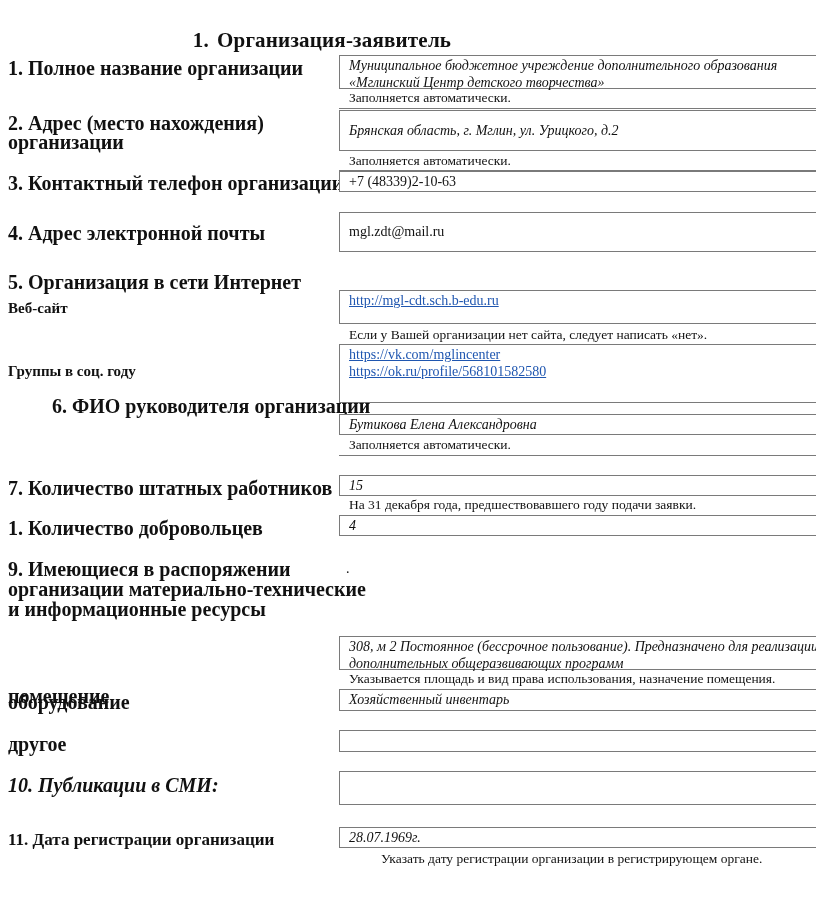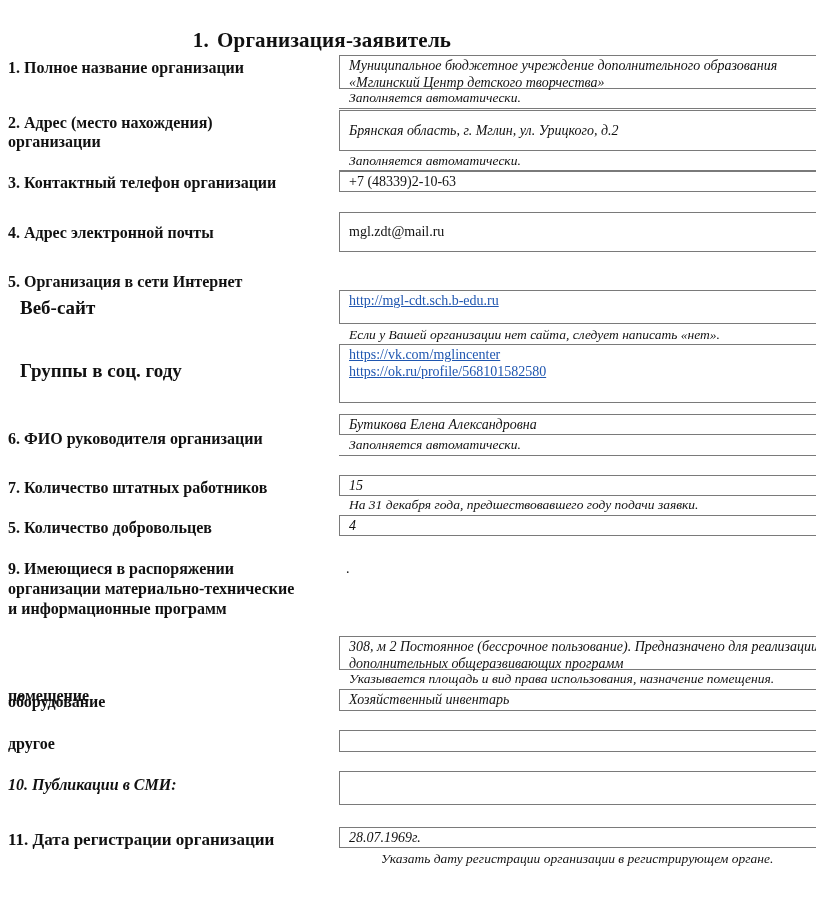--- a/index.html
+++ b/index.html
@@ -6,29 +6,29 @@
     body {
       width: 816px; height: 912px; position: relative; overflow: hidden;
       font-family: "Liberation Serif", "DejaVu Serif", serif; color: #111;
     }
     .abs { position: absolute; }
     .title {
       left: 0; width: 644px; top: 28px; text-align: center;
       font-weight: bold; font-size: 21px; letter-spacing: 0.2px;
     }
     .title .num { margin-right: 8px; }
-    .lbl { left: 8px; font-weight: bold; font-size: 16px; line-height: 20px; }
-    .sublbl { left: 20px; font-weight: bold; font-size: 19px; line-height: 20px; }
+    .lbl { left: 8px; font-weight: bold; font-size: 20px; line-height: 20px; }
+    .sublbl { left: 8px; font-weight: bold; font-size: 15px; line-height: 20px; }
     .box {
       left: 339px; width: 500px; border: 1px solid #7a7a7a; border-right: none;
       box-sizing: border-box; padding: 1px 9px; background: #fff;
     }
     .it { font-style: italic; font-size: 14px; line-height: 17px; }
     .rg { font-size: 14px; line-height: 17px; }
-    .hint { left: 349px; font-style: italic; font-size: 13.5px; line-height: 16px; white-space: nowrap; }
+    .hint { left: 349px; font-size: 13.5px; line-height: 16px; white-space: nowrap; }
     .hintline { left: 339px; width: 477px; height: 0; border-top: 1px solid #7a7a7a; }
     a.link { color: #1f56b0; text-decoration: underline; font-size: 14px; line-height: 17px; display: block; }
     .nowrap { white-space: nowrap; }
   </style>
 </head>
 <body>
 
 <div class="abs title">
   <span class="num">1.</span><span>Организация-заявитель</span>
 </div>
@@ -64,41 +64,41 @@
 <div class="abs box" style="top:290px; height:34px;">
   <a class="link">http://mgl-cdt.sch.b-edu.ru</a>
 </div>
 <div class="abs hint" style="top:327px;">Если у Вашей организации нет сайта, следует написать «нет».</div>
 <div class="abs sublbl" style="top:361px;">Группы в соц. году</div>
 <div class="abs box" style="top:344px; height:59px;">
   <a class="link">https://vk.com/mglincenter</a>
   <a class="link">https://ok.ru/profile/568101582580</a>
 </div>
 
-<div class="abs lbl" style="top:429px;">6. ФИО руководителя организации</div>
+<div class="abs lbl" style="top:396px;margin-left:44px;">6. ФИО руководителя организации</div>
 <div class="abs box it" style="top:414px; height:21px;">
   <span>Бутикова Елена Александровна</span>
 </div>
 <div class="abs hint" style="top:437px;">Заполняется автоматически.</div>
 <div class="abs hintline" style="top:455px;"></div>
 
 <div class="abs lbl" style="top:478px;">7. Количество штатных работников</div>
 <div class="abs box it" style="top:475px; height:21px;">
   <span>15</span>
 </div>
 <div class="abs hint" style="top:497px;">На 31 декабря года, предшествовавшего году подачи заявки.</div>
 
-<div class="abs lbl" style="top:518px;">5. Количество добровольцев</div>
+<div class="abs lbl" style="top:518px;">1. Количество добровольцев</div>
 <div class="abs box it" style="top:515px; height:21px;">
   <span>4</span>
 </div>
 
 <div class="abs lbl" style="top:559px;">9. Имеющиеся в распоряжении</div>
 <div class="abs lbl" style="top:579px;">организации материально-технические</div>
-<div class="abs lbl" style="top:599px;">и информационные программ</div>
+<div class="abs lbl" style="top:599px;">и информационные ресурсы</div>
 <div class="abs rg" style="left:346px; top:560px;">.</div>
 
 <div class="abs lbl" style="top:638px;margin-top:48px;">помещение</div>
 <div class="abs box it" style="top:636px; height:34px;">
   <div class="nowrap">308, м 2  Постоянное (бессрочное пользование). Предназначено для реализации</div>
   <div class="nowrap">дополнительных общеразвивающих программ</div>
 </div>
 <div class="abs hint" style="top:671px;">Указывается площадь и вид права использования, назначение помещения.</div>
 
 <div class="abs lbl" style="top:692px;">оборудование</div>

